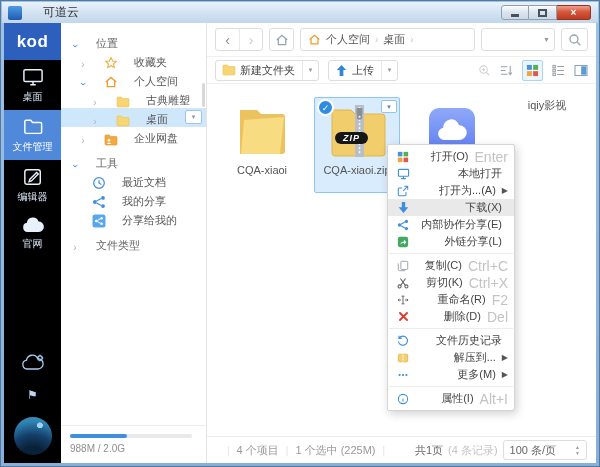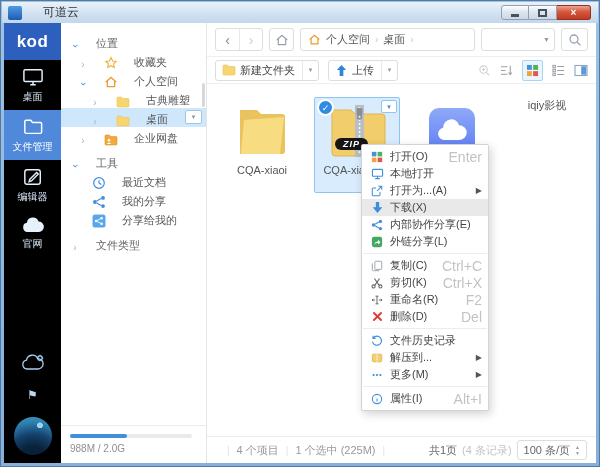--- a/index.html
+++ b/index.html
@@ -89,48 +89,48 @@
   .files { position:absolute; top:61px; left:0; right:0; display:flex; padding:13px 0 0 12px; gap:9px; }
   .tile { width:86px; height:96px; border:1px solid transparent; border-radius:2px; position:relative;
           display:flex; flex-direction:column; align-items:center; cursor:pointer; }
   .tile.selected { background:#d9ecfd; border-color:#8ec6f2; }
   .icon-wrap { height:66px; display:grid; place-items:center; position:relative; }
   .tlabel { font-size:11px; color:#555; white-space:nowrap; }
   .check-badge { position:absolute; top:1px; left:2px; width:17px; height:17px; border-radius:50%;
                  background:#2f8ce4; border:2px solid #fff; color:#fff; font-size:9px; display:grid; place-items:center; }
   .tile-drop { position:absolute; top:2px; right:2px; width:16px; height:13px; background:#fff;
                border:1px solid #8ec6f2; border-radius:2px; color:#3d8edc; font-size:6px; display:grid; place-items:center; }
-  .zip-badge { position:absolute; left:7px; bottom:14px; background:#161616; color:#fff; font-size:9px; font-weight:bold;
+  .zip-badge { position:absolute; left:7px; bottom:20px; background:#161616; color:#fff; font-size:9px; font-weight:bold;
                font-style:italic; padding:1px 8px; border-radius:8px; letter-spacing:1px; }
   .appicon-cloud { width:46px; height:46px; border-radius:10px; background:linear-gradient(#8fa9f8,#5e7cf2); display:grid; place-items:center; }
   .appicon-iqiyi { width:46px; height:46px; border-radius:9px; background:linear-gradient(#cdf23f,#7ac61d);
                    border:3px solid #2e6b07; display:grid; place-items:center; }
   .iqiyi-text { font-weight:bold; font-size:13px; color:#1c4a05; letter-spacing:-1px;
                 text-shadow:-1px 0 #eaffc0, 1px 0 #eaffc0, 0 1px #eaffc0, 0 -1px #eaffc0; }
 
   
-  .ctxmenu { position:absolute; left:154px; top:121px; width:128px; background:#fff; border:1px solid #d4d4d4;
-             border-radius:2px; box-shadow:2px 3px 10px rgba(0,0,0,.18); padding:3px 0; z-index:10; }
+  .ctxmenu { position:absolute; left:180px; top:121px; width:128px; background:#fff; border:1px solid #d4d4d4;
+             border-radius:2px; box-shadow:2px 3px 10px rgba(0,0,0,.18); padding:3px 0; z-index:10;text-align:right; }
   .mi { height:17px; display:flex; align-items:center; padding:0 6px 0 8px; gap:6px; font-size:11px; color:#444; cursor:pointer; }
   .mi.hl { background:#e9e9e9; }
   .mico { width:14px; display:grid; place-items:center; flex-shrink:0; }
   .mlabel { flex:1; white-space:nowrap; }
   .mshort { font-size:14px; color:#c3c3c3; white-space:nowrap; }
   .marrow { font-size:8px; color:#555; }
   .msep { height:1px; background:#ececec; margin:3px 1px; }
 
   
   .statusbar { position:absolute; left:0; right:0; bottom:0; height:27px; border-top:1px solid #ececec;
                display:flex; align-items:center; padding:0 9px 0 13px; font-size:11px; color:#999; background:#fff; }
   .s-sep { color:#e2e2e2; margin:0 7px; font-size:10px; }
   .page-right { margin-left:auto; display:flex; align-items:center; gap:5px; }
   .page-total { color:#666; }
   .page-records { color:#c4c4c4; }
   .page-size { height:20px; border:1px solid #ddd; border-radius:3px; display:flex; align-items:center;
-               gap:5px; padding:0 6px; color:#666; cursor:pointer; }
+               gap:19px; padding:0 6px; color:#666; cursor:pointer; }
   .updown { display:flex; flex-direction:column; gap:1px; font-size:5px; color:#999; line-height:1; }
 </style>
 </head>
 <body>
 
 <div class="window">
 
   <div class="titlebar">
     <div class="app-ico"></div>
     <span class="title-text">可道云</span>

